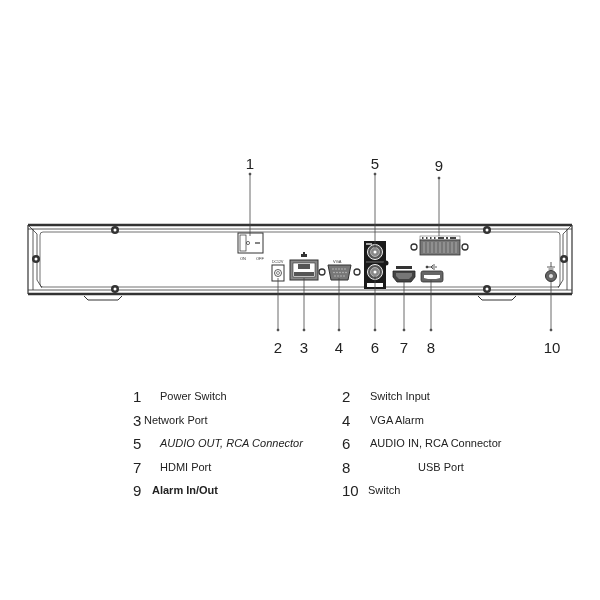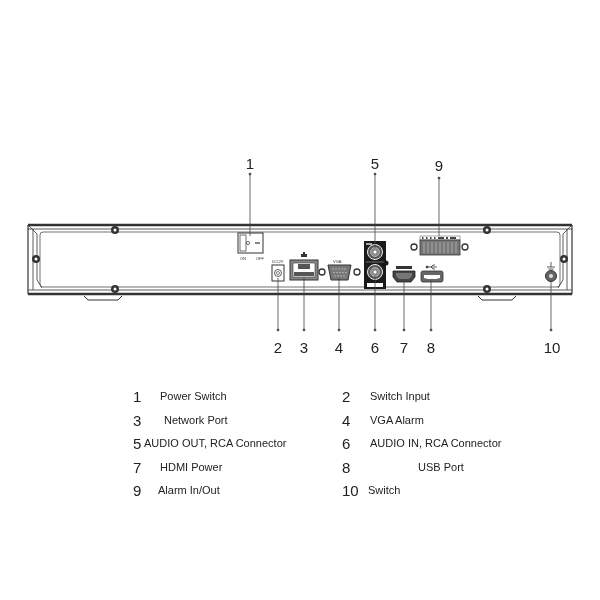--- a/index.html
+++ b/index.html
@@ -223,30 +223,30 @@
   <span class="callout-num" style="left:431px; top:340px;">8</span>
   <span class="callout-num" style="left:552px; top:340px;">10</span>
 </div>
 
 <div class="legend">
 
   <span class="legend-num" style="left:133px; top:389px;">1</span>
   <span class="legend-label" style="left:160px; top:391px;">Power Switch</span>
 
   <span class="legend-num" style="left:133px; top:413px;">3</span>
-  <span class="legend-label" style="left:164px; top:415px;">Network Port</span>
+  <span class="legend-label" style="left:144px; top:415px;">Network Port</span>
 
   <span class="legend-num" style="left:133px; top:436px;">5</span>
-  <span class="legend-label" style="left:144px; top:438px;">AUDIO OUT, RCA Connector</span>
+  <span class="legend-label" style="left:160px; top:438px;font-style:italic;">AUDIO OUT, RCA Connector</span>
 
   <span class="legend-num" style="left:133px; top:460px;">7</span>
-  <span class="legend-label" style="left:160px; top:462px;">HDMI Power</span>
+  <span class="legend-label" style="left:160px; top:462px;">HDMI Port</span>
 
   <span class="legend-num" style="left:133px; top:483px;">9</span>
-  <span class="legend-label" style="left:158px; top:485px;">Alarm In/Out</span>
+  <span class="legend-label" style="left:152px; top:485px;font-weight:bold;">Alarm In/Out</span>
 
   <span class="legend-num" style="left:342px; top:389px;">2</span>
   <span class="legend-label" style="left:370px; top:391px;">Switch Input</span>
 
   <span class="legend-num" style="left:342px; top:413px;">4</span>
   <span class="legend-label" style="left:370px; top:415px;">VGA Alarm</span>
 
   <span class="legend-num" style="left:342px; top:436px;">6</span>
   <span class="legend-label" style="left:370px; top:438px;text-align:right;">AUDIO IN, RCA Connector</span>
 

